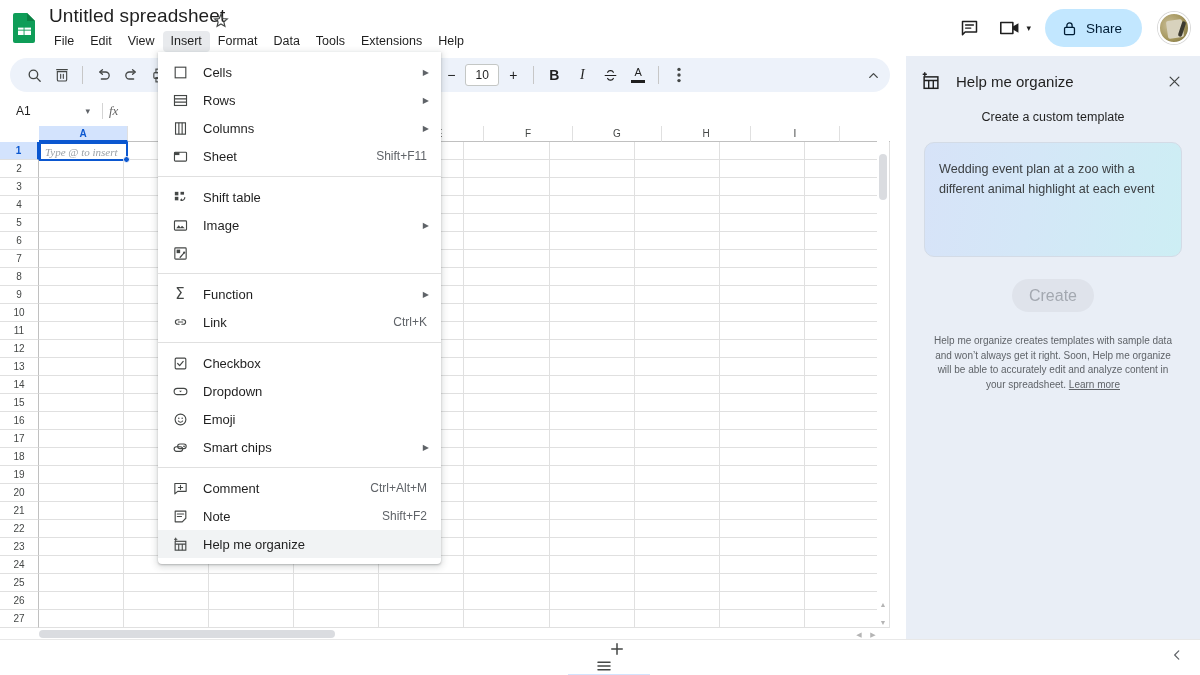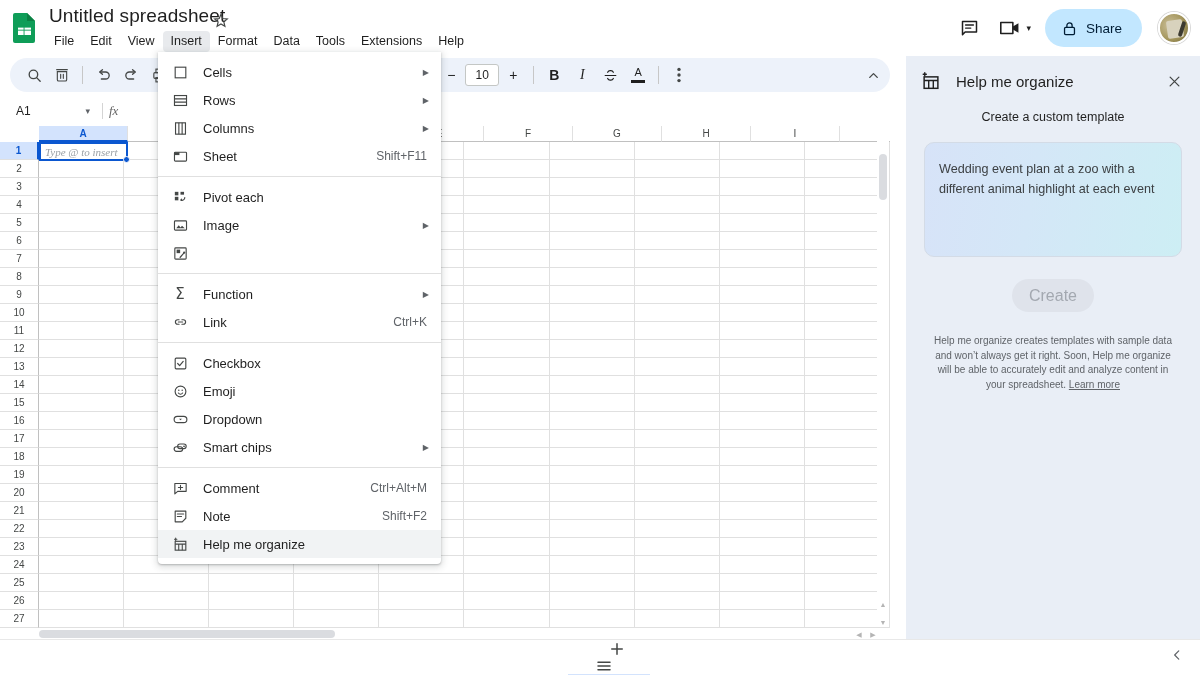--- a/index.html
+++ b/index.html
@@ -796,21 +796,21 @@
       <div class="mrow">
         <div class="mic">
           <svg width="17" height="17" viewBox="0 0 24 24">
             <rect x="4" y="4" width="5" height="5" fill="#444746"></rect>
             <rect x="4" y="11" width="5" height="5" fill="#444746"></rect>
             <rect x="12" y="4" width="5" height="4" fill="#444746"></rect>
             <path d="M18 11.5a4 4 0 0 1-6 4" fill="none" stroke="#444746" stroke-width="1.6"></path>
             <path d="M13.5 13l-1.8 2.6 3.1.6" fill="#444746"></path>
           </svg>
         </div>
-        <div class="mlabel">Pivot each</div>
+        <div class="mlabel">Shift table</div>
       </div>
       <div class="mrow">
         <div class="mic">
           <svg width="17" height="17" viewBox="0 0 24 24">
             <rect x="3.5" y="5.5" width="17" height="13" rx="1.2" fill="none" stroke="#444746" stroke-width="1.6"></rect>
             <path d="M6 16l3.5-4.2 2.6 3 2-2.3L18 16z" fill="#444746"></path>
           </svg>
         </div>
         <div class="mlabel">Image</div>
         <div class="marrow">▶</div>
@@ -848,36 +848,36 @@
           <svg width="17" height="17" viewBox="0 0 24 24">
             <rect x="4.5" y="4.5" width="15" height="15" rx="1.4" fill="none" stroke="#444746" stroke-width="1.6"></rect>
             <path d="M8 12l2.8 3 5-6" fill="none" stroke="#444746" stroke-width="1.7" stroke-linecap="round" stroke-linejoin="round"></path>
           </svg>
         </div>
         <div class="mlabel">Checkbox</div>
       </div>
       <div class="mrow">
         <div class="mic">
           <svg width="17" height="17" viewBox="0 0 24 24">
+            <rect x="3" y="7.5" width="18" height="9" rx="4.5" fill="none" stroke="#444746" stroke-width="1.6"></rect>
+            <path d="M10 11l2 2.2 2-2.2z" fill="#444746"></path>
+          </svg>
+        </div>
+        <div class="mlabel">Dropdown</div>
+      </div>
+      <div class="mrow">
+        <div class="mic">
+          <svg width="17" height="17" viewBox="0 0 24 24">
             <circle cx="12" cy="12" r="7.6" fill="none" stroke="#444746" stroke-width="1.6"></circle>
             <circle cx="9.6" cy="10.3" r="1.05" fill="#444746"></circle>
             <circle cx="14.4" cy="10.3" r="1.05" fill="#444746"></circle>
             <path d="M9 14.2a3.6 3.6 0 0 0 6 0" fill="none" stroke="#444746" stroke-width="1.5" stroke-linecap="round"></path>
           </svg>
         </div>
         <div class="mlabel">Emoji</div>
-      </div>
-      <div class="mrow">
-        <div class="mic">
-          <svg width="17" height="17" viewBox="0 0 24 24">
-            <rect x="3" y="7.5" width="18" height="9" rx="4.5" fill="none" stroke="#444746" stroke-width="1.6"></rect>
-            <path d="M10 11l2 2.2 2-2.2z" fill="#444746"></path>
-          </svg>
-        </div>
-        <div class="mlabel">Dropdown</div>
       </div>
       <div class="mrow">
         <div class="mic">
           <svg width="17" height="17" viewBox="0 0 24 24">
             <rect x="3" y="11" width="12" height="6.5" rx="3.25" fill="none" stroke="#444746" stroke-width="1.6"></rect>
             <rect x="8" y="7" width="12" height="6.5" rx="3.25" fill="none" stroke="#444746" stroke-width="1.6"></rect>
             <circle cx="17" cy="10.2" r="1.2" fill="#444746"></circle>
           </svg>
         </div>
         <div class="mlabel">Smart chips</div>

